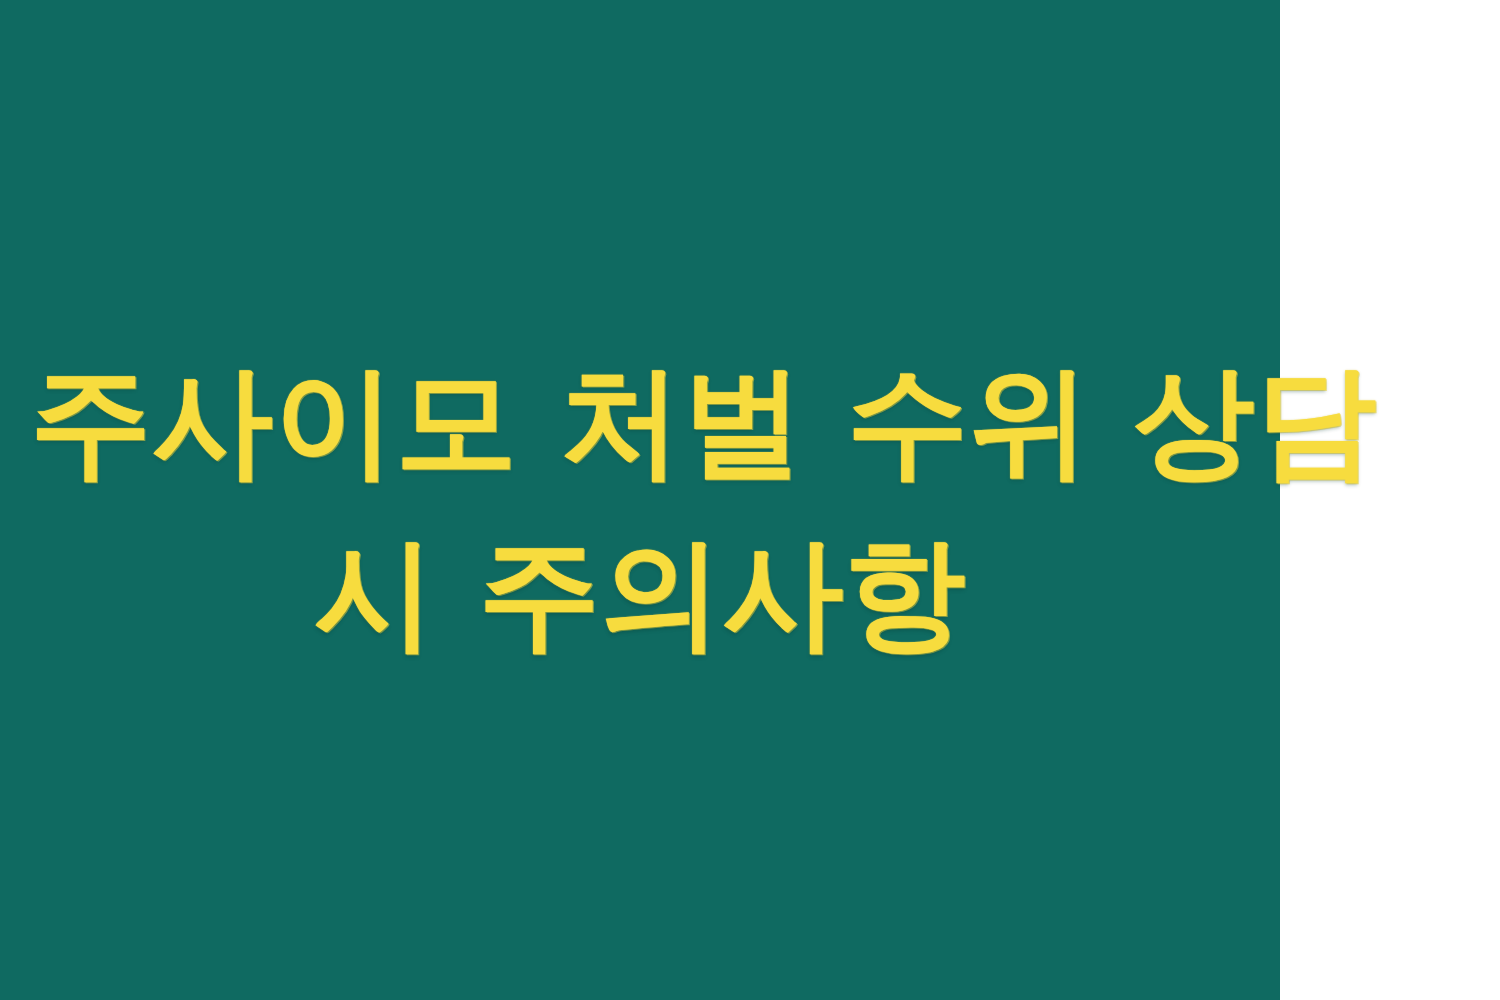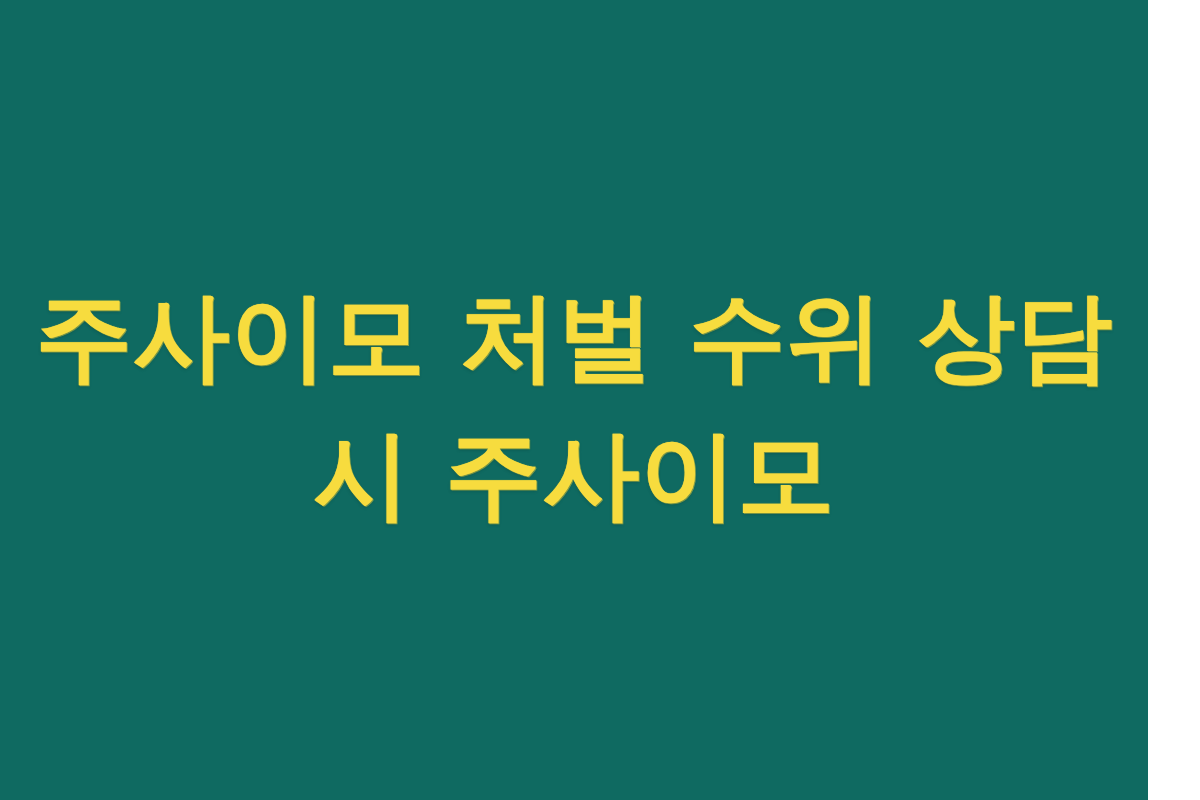--- a/index.html
+++ b/index.html
@@ -11,21 +11,21 @@
   body {
     width: 1200px;
     height: 800px;
     overflow: hidden;
     font-family: "Liberation Sans", "DejaVu Sans", sans-serif;
   }
 
   
   #banner {
     position: relative;
-    width: 1148px;
+    width: 1024px;
     height: 800px;
     background: #0F6A61;
     display: flex;
     align-items: center;
     justify-content: center;
     box-sizing: border-box;
     user-select: none;
   }
 
   
@@ -64,17 +64,17 @@
 </style>
 </head>
 <body>
 
 <div id="banner" style="background: rgb(15, 106, 97);">
 
   <div id="headline">
 
     <span class="headline-line headline-line--1" style="color: rgb(247, 220, 62);">주사이모 처벌 수위 상담</span>
 
-    <span class="headline-line headline-line--2" style="color: rgb(247, 220, 62);">시 주사이모</span>
+    <span class="headline-line headline-line--2" style="color: rgb(247, 220, 62);">시 주의사항</span>
 
   </div>
 
 </div>
 
 </body></html>

